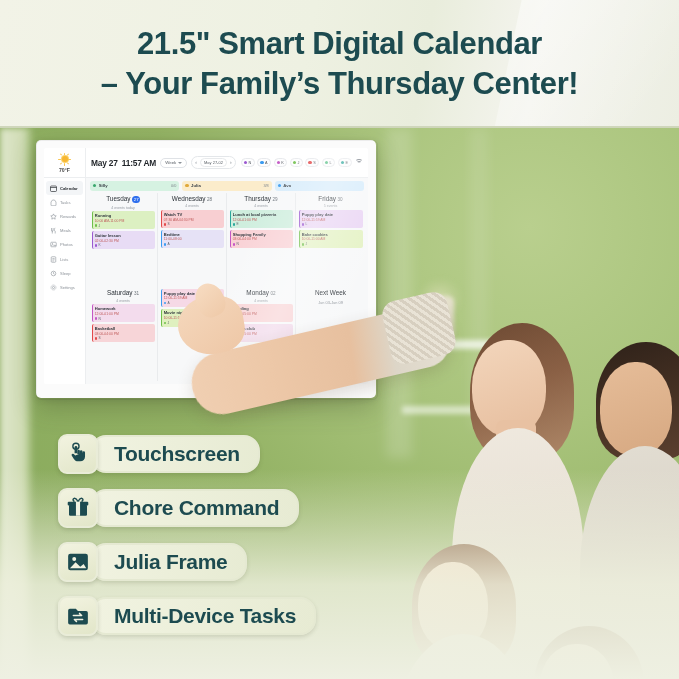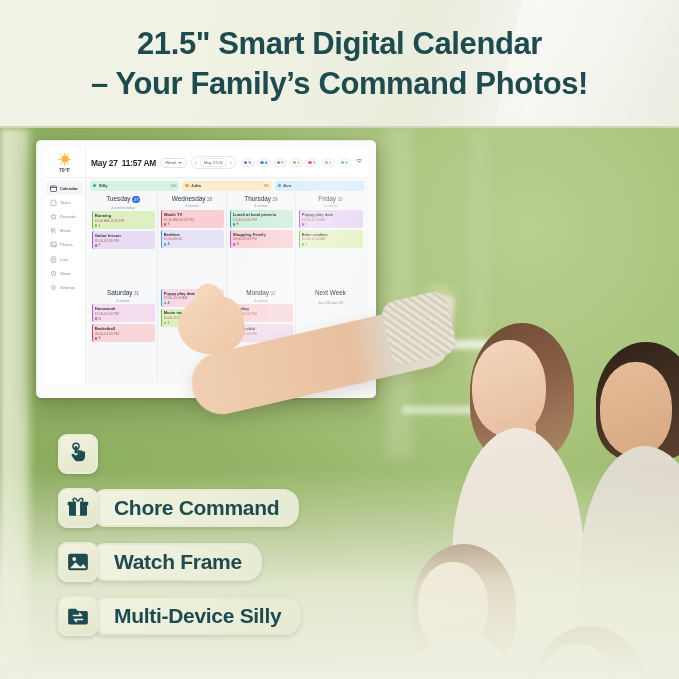--- a/index.html
+++ b/index.html
@@ -291,21 +291,21 @@
     white-space: nowrap; line-height: 28px;
     box-shadow: 0 2px 4px rgba(60,70,40,.16);
   }
   .bico { display:block; }
 </style>
 </head>
 <body>
 
 <div class="headline-band">
   <div class="headline-line">21.5" Smart Digital Calendar</div>
-  <div class="headline-line">– Your Family’s Command Photos!</div>
+  <div class="headline-line">– Your Family’s Thursday Center!</div>
 </div>
 <div class="band-rule"></div>
 
 <div class="scene">
   <div class="left-wall"></div>
   <div class="wall-panel wp1"></div>
   <div class="wall-panel wp2"></div>
   <div class="shelf"></div>
   <div class="shelf shelf2"></div>
   <div class="plant"></div>
@@ -642,44 +642,45 @@
     <div class="badge">
       <div class="badge-icon">
         <svg class="bico" viewBox="0 0 28 28" width="24" height="24">
           <path d="M10 13V6.2a1.6 1.6 0 0 1 3.2 0V13" fill="#1d4b50"></path>
           <path d="M13.2 10.4a1.5 1.5 0 0 1 3 0V14h-3z" fill="#1d4b50"></path>
           <path d="M16.2 11.2a1.5 1.5 0 0 1 3 0V15h-3z" fill="#1d4b50"></path>
           <path d="M19.2 12.2a1.5 1.5 0 0 1 3 0V17c0 3.4-2.2 5.6-5.6 5.6h-2.4c-2.6 0-4-1.4-5.2-3.2l-2.2-3.4a1.5 1.5 0 0 1 2.2-2l1.8 1.8" fill="#1d4b50"></path>
           <circle cx="11.6" cy="5" r="3.6" fill="none" stroke="#1d4b50" stroke-width="1.6"></circle>
         </svg>
       </div>
+      <div class="badge-label">Touchscreen</div>
     </div>
     <div class="badge">
       <div class="badge-icon">
         <svg class="bico" viewBox="0 0 28 28" width="24" height="24">
           <rect x="3.5" y="10" width="21" height="13" rx="1.4" fill="#1d4b50"></rect>
           <rect x="2" y="6.6" width="24" height="4.4" rx="1.2" fill="#1d4b50"></rect>
           <rect x="11.6" y="6.6" width="4.8" height="16.4" fill="#f0f2e1"></rect>
           <path d="M14 6.4c-1.6-3-3.4-4.2-5-3.4-1.4.8-.8 2.8 1 3.4M14 6.4c1.6-3 3.4-4.2 5-3.4 1.4.8.8 2.8-1 3.4" fill="none" stroke="#1d4b50" stroke-width="1.7"></path>
         </svg>
       </div>
       <div class="badge-label">Chore Command</div>
     </div>
     <div class="badge">
       <div class="badge-icon">
         <svg class="bico" viewBox="0 0 28 28" width="24" height="24">
           <rect x="2.5" y="4.5" width="23" height="19" rx="2.6" fill="#1d4b50"></rect>
           <circle cx="9.6" cy="10.6" r="2.3" fill="#f0f2e1"></circle>
           <path d="M4.6 21.2l6.6-7 5.4 5.4 4-3.2 3 4.8z" fill="#f0f2e1"></path>
         </svg>
       </div>
-      <div class="badge-label">Watch Frame</div>
+      <div class="badge-label">Julia Frame</div>
     </div>
     <div class="badge">
       <div class="badge-icon">
         <svg class="bico" viewBox="0 0 28 28" width="24" height="24">
           <path d="M2.5 7.6a2 2 0 0 1 2-2h7l2.4 2.6h9.6a2 2 0 0 1 2 2V22a2 2 0 0 1-2 2h-19a2 2 0 0 1-2-2z" fill="#1d4b50"></path>
           <path d="M8.6 13.4h9.6l-2.4-2.4M19.4 18h-9.6l2.4 2.4" fill="none" stroke="#f0f2e1" stroke-width="1.8" stroke-linecap="round" stroke-linejoin="round"></path>
         </svg>
       </div>
-      <div class="badge-label">Multi-Device Silly</div>
+      <div class="badge-label">Multi-Device Tasks</div>
     </div>
   </div>
 
 </body></html>

